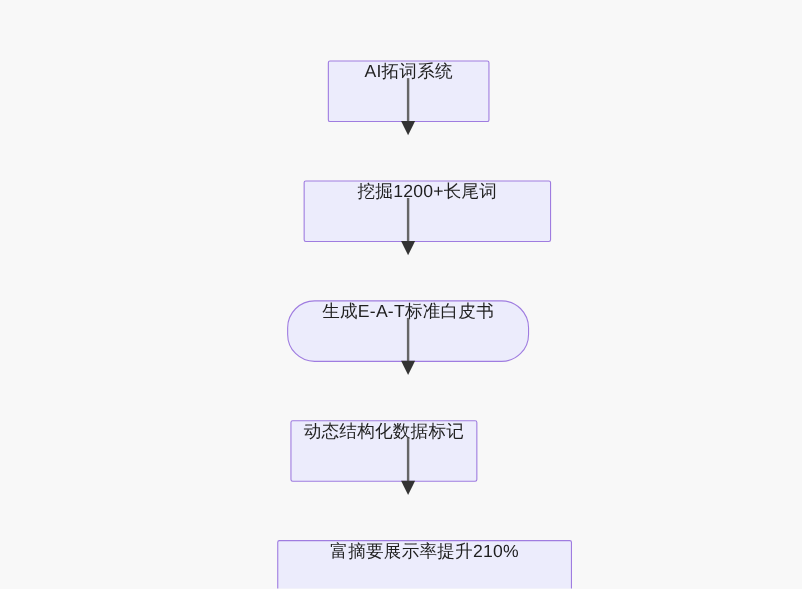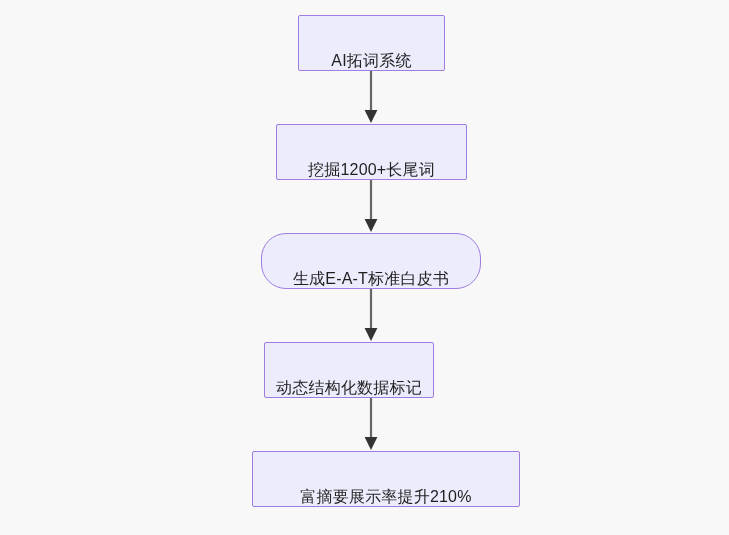--- a/index.html
+++ b/index.html
@@ -21,27 +21,28 @@
     background: #f8f8f8;
   }
 
   .node {
     position: absolute;
     box-sizing: border-box;
     background: #ececfc;
     border: 1.6px solid #9f7ce0;
     border-radius: 2px;
     display: flex;
-    align-items: flex-end;
+    align-items: flex-start;
     justify-content: center;
     color: #1f1f1f;
     font-size: 16px;
     line-height: 1.2;
     letter-spacing: 0.2px;
     white-space: nowrap;
+    margin-top: 40px;
   }
 
   .node-label {
     display: block;
   }
 
   .connector {
     position: absolute;
     width: 22px;
     pointer-events: none;
@@ -60,21 +61,21 @@
     <span class="node-label">AI拓词系统</span>
   </div>
 
   <div class="connector" style="left:360px; top:71px; height:53px;">
     <svg width="22" height="53" viewBox="0 0 22 53">
       <line x1="11" y1="0" x2="11" y2="43" stroke="#666666" stroke-width="2.2"></line>
       <polygon points="11,52 4.6,39 17.4,39" fill="#333333"></polygon>
     </svg>
   </div>
 
-  <div class="node" style="left:276px; top:124px; width:191px; height:56px;">
+  <div class="node" style="left:276px; top:124px; width:225px; height:56px;">
     <span class="node-label">挖掘1200+长尾词</span>
   </div>
 
   <div class="connector" style="left:360px; top:180px; height:53px;">
     <svg width="22" height="53" viewBox="0 0 22 53">
       <line x1="11" y1="0" x2="11" y2="43" stroke="#666666" stroke-width="2.2"></line>
       <polygon points="11,52 4.6,39 17.4,39" fill="#333333"></polygon>
     </svg>
   </div>
 

